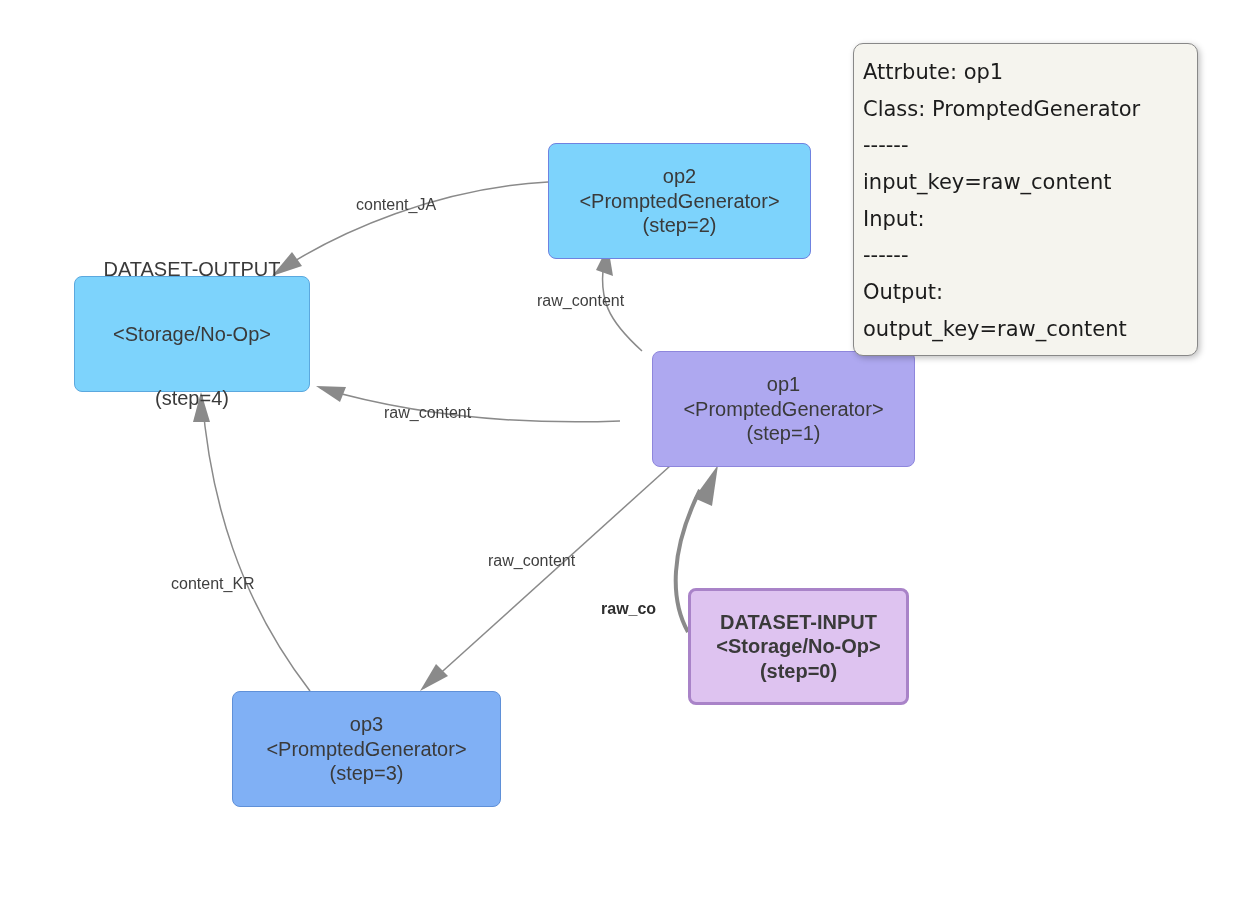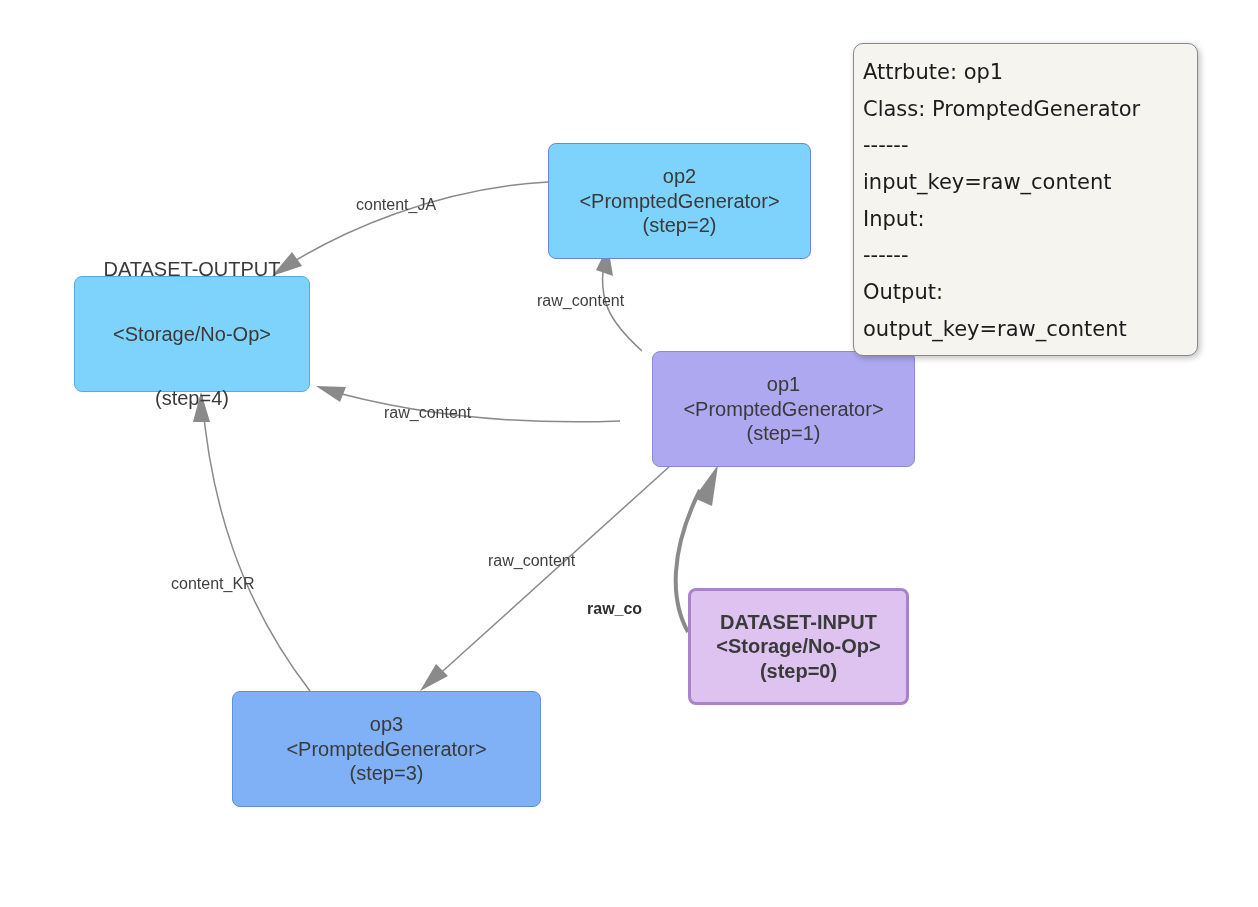--- a/index.html
+++ b/index.html
@@ -51,41 +51,41 @@
 
   <path d="M688,632 C670,600 670,550 700,490" stroke="#8a8a8a" stroke-width="4" fill="none"></path>
   <path d="M718,465 L712,506 L694,498 Z" fill="#8a8a8a"></path>
 </svg>
 
 <div class="edge-label" style="left:356px; top:194px;">content_JA</div>
 <div class="edge-label" style="left:537px; top:290px;">raw_content</div>
 <div class="edge-label" style="left:384px; top:402px;">raw_content</div>
 <div class="edge-label" style="left:488px; top:550px;">raw_content</div>
 <div class="edge-label" style="left:171px; top:573px;">content_KR</div>
-<div class="edge-label bold" style="left:587px; top:598px;text-align:right;">raw_co</div>
+<div class="edge-label bold" style="left:601px; top:598px;text-align:right;">raw_co</div>
 
 <div class="node" style="left:548px; top:129px; width:263px; height:116px; background:#7dd3fc; border:1.5px solid #6f82e0;margin-top:14px;">
   <span>op2</span>
   <span>&lt;PromptedGenerator&gt;</span>
   <span>(step=2)</span>
 </div>
 
 <div class="node" style="left:74px; top:276px; width:236px; height:116px; background:#7dd3fc; border:1.5px solid #5ba8de;gap:40px;">
   <span>DATASET-OUTPUT</span>
   <span>&lt;Storage/No-Op&gt;</span>
   <span>(step=4)</span>
 </div>
 
 <div class="node" style="left:620px; top:351px; width:263px; height:116px; background:#aea8f0; border:1.5px solid #8e86dc;margin-left:32px;">
   <span>op1</span>
   <span>&lt;PromptedGenerator&gt;</span>
   <span>(step=1)</span>
 </div>
 
-<div class="node" style="left:232px; top:691px; width:309px; height:116px; background:#80b0f5; border:1.5px solid #5f90d8;">
+<div class="node" style="left:232px; top:691px; width:269px; height:116px; background:#80b0f5; border:1.5px solid #5f90d8;">
   <span>op3</span>
   <span>&lt;PromptedGenerator&gt;</span>
   <span>(step=3)</span>
 </div>
 
 <div class="node bold" style="left:688px; top:588px; width:221px; height:117px; background:#dec3f0; border:3px solid #a983c8;text-align:center;">
   <span>DATASET-INPUT</span>
   <span>&lt;Storage/No-Op&gt;</span>
   <span>(step=0)</span>
 </div>

